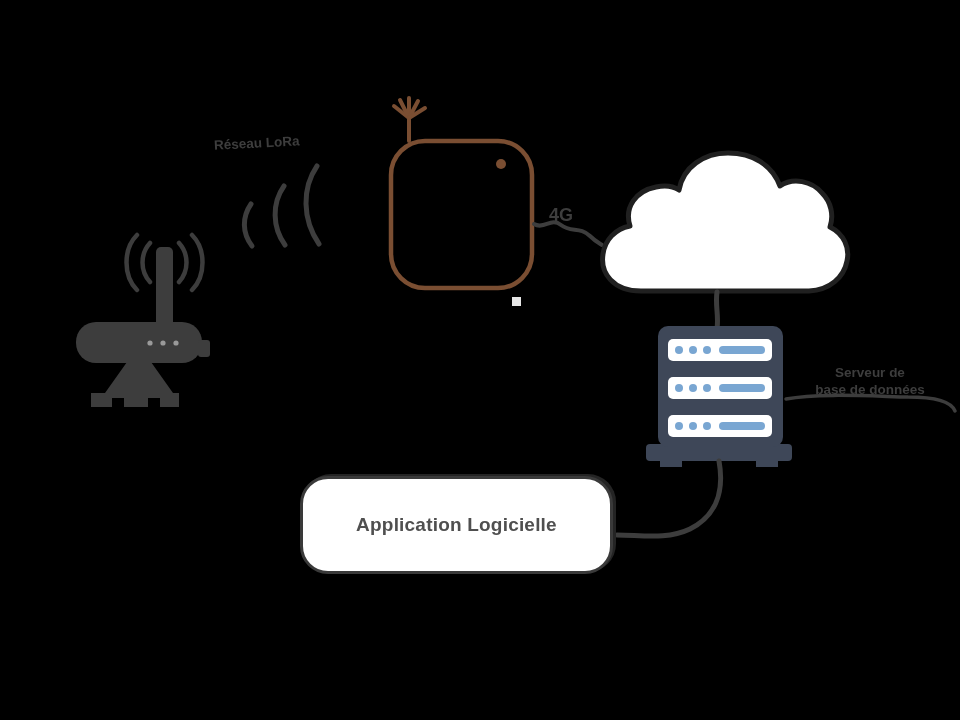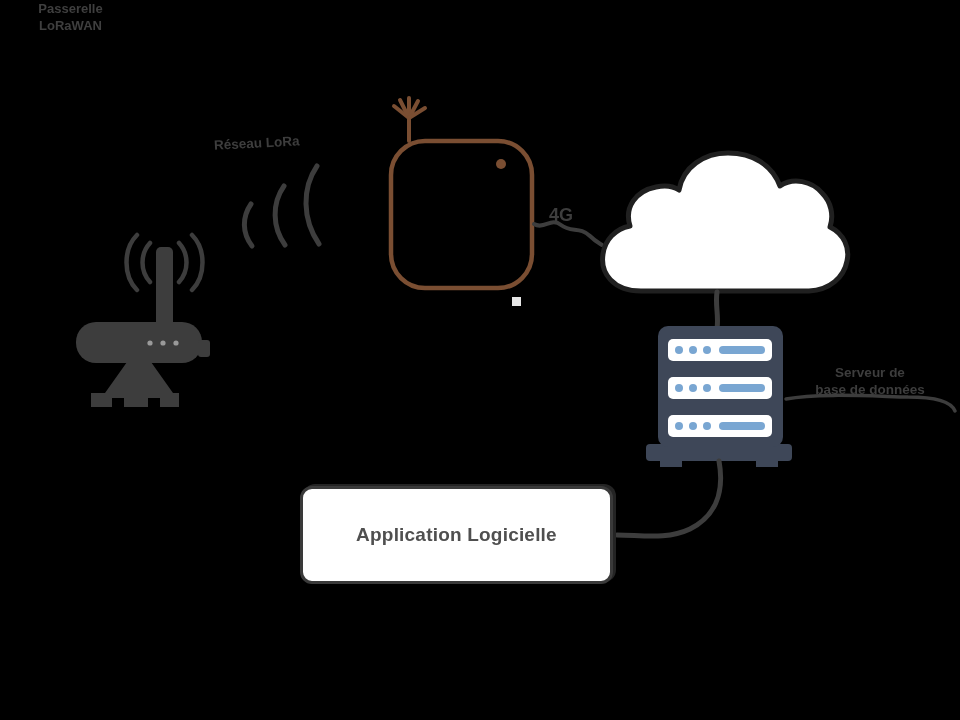--- a/index.html
+++ b/index.html
@@ -8,22 +8,22 @@
     overflow:hidden;font-family:"Liberation Sans", sans-serif;
   }
   #scene{position:absolute;left:0;top:0;}
   .lbl{position:absolute;color:#3d3d3d;font-weight:700;white-space:nowrap;}
   .network-label{left:214px;top:135px;width:110px;font-size:13.5px;transform:rotate(-3deg);}
   .gateway-label{left:391px;top:197px;width:141px;text-align:center;font-size:13px;
     line-height:17px;color:#3f3f3f;font-weight:700;}
   .link4g-label{left:549px;top:205px;font-size:18px;}
   .server-label{left:778px;top:364px;width:184px;text-align:center;font-size:13.5px;line-height:17px;}
   .app-box{
-    position:absolute;left:300px;top:486px;width:307px;height:92px;background:#ffffff;
-    border:3px solid #3a3a3a;border-radius:12px;box-shadow:3px -2px 0 0 #242424;
+    position:absolute;left:300px;top:476px;width:307px;height:92px;background:#ffffff;
+    border:3px solid #3a3a3a;border-radius:28px;box-shadow:3px -2px 0 0 #242424;
     display:flex;align-items:center;justify-content:center;
   }
   .app-label{font-size:19px;font-weight:700;color:#4f4f4f;letter-spacing:.2px;}
   .white-dot{position:absolute;left:512px;top:297px;width:9px;height:9px;background:#ffffff;opacity:.9;}
 </style>
 </head>
 <body>
 
 <div id="canvas">
 
@@ -104,24 +104,20 @@
       </g>
     </g>
 
     <path d="M786,399 C818,393 868,396 908,397 C933,397 951,401 955,411" fill="none" stroke="#3d3d3d" stroke-width="3.5" stroke-linecap="round"></path>
 
     <path d="M719,461 C725,494 714,517 690,529 C667,540 641,535 617,535" fill="none" stroke="#3d3d3d" stroke-width="5" stroke-linecap="round"></path>
   </svg>
 
   <div class="lbl network-label">Réseau LoRa</div>
 
-  <div class="gateway-label">
-    <div>Passerelle</div>
-    <div>LoRaWAN</div>
-  </div>
 
   <div class="lbl link4g-label">4G</div>
 
   <div class="lbl server-label">
     <div>Serveur de</div>
     <div>base de données</div>
   </div>
 
   <div class="app-box">
     <span class="app-label">Application Logicielle</span>

